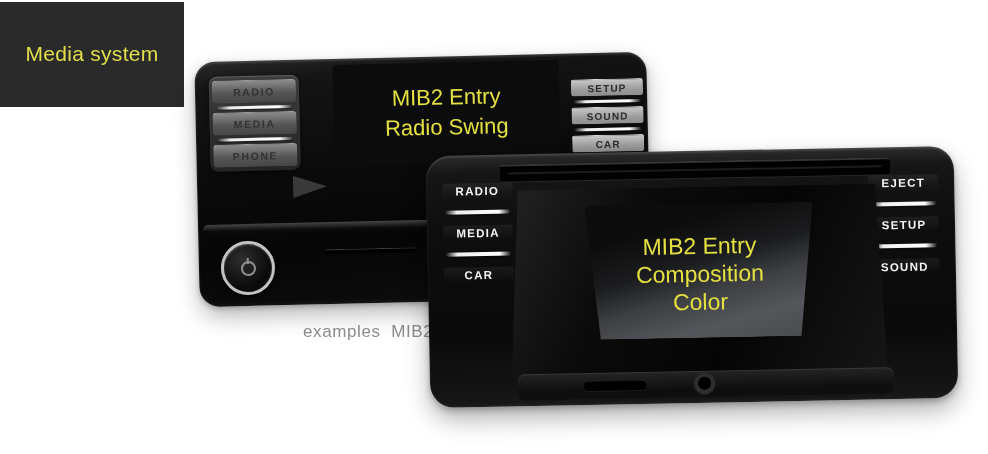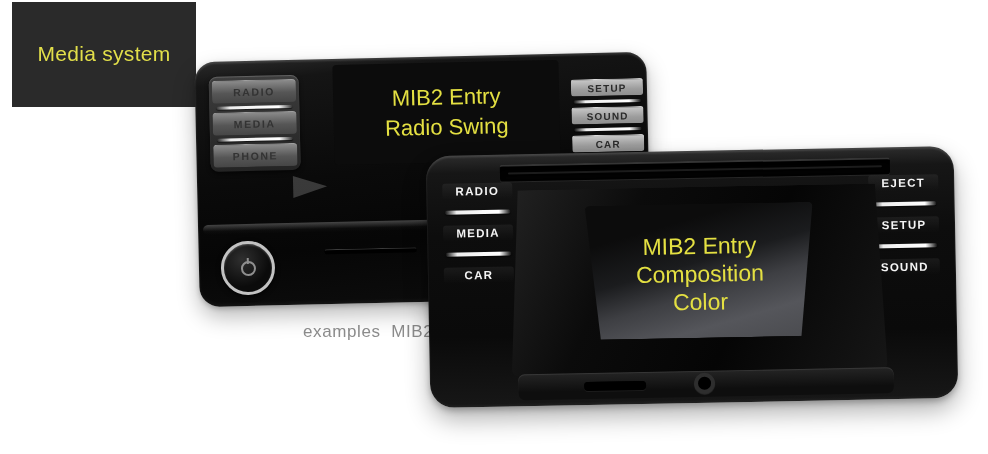--- a/index.html
+++ b/index.html
@@ -4,21 +4,21 @@
 <style>
   html,body{margin:0;padding:0;}
   body{
     width:988px;height:454px;position:relative;overflow:hidden;
     background:#ffffff;
     font-family:"Liberation Sans", sans-serif;
   }
 
   
   .label-box{
-    position:absolute;left:12px;top:2px;width:184px;height:105px;
+    position:absolute;left:0;top:2px;width:184px;height:105px;
     background:#2a2a2a;
     display:flex;flex-direction:column;justify-content:center;align-items:center;
     color:#e2df4a;font-size:21px;line-height:1.45;letter-spacing:.3px;
   }
 
   
   .strip{
     height:3px;border-radius:2px;
     background:linear-gradient(90deg, rgba(255,255,255,0), #eeeeee 18%, #ffffff 82%, rgba(255,255,255,0));
     box-shadow:0 1px 1px rgba(0,0,0,.55);

